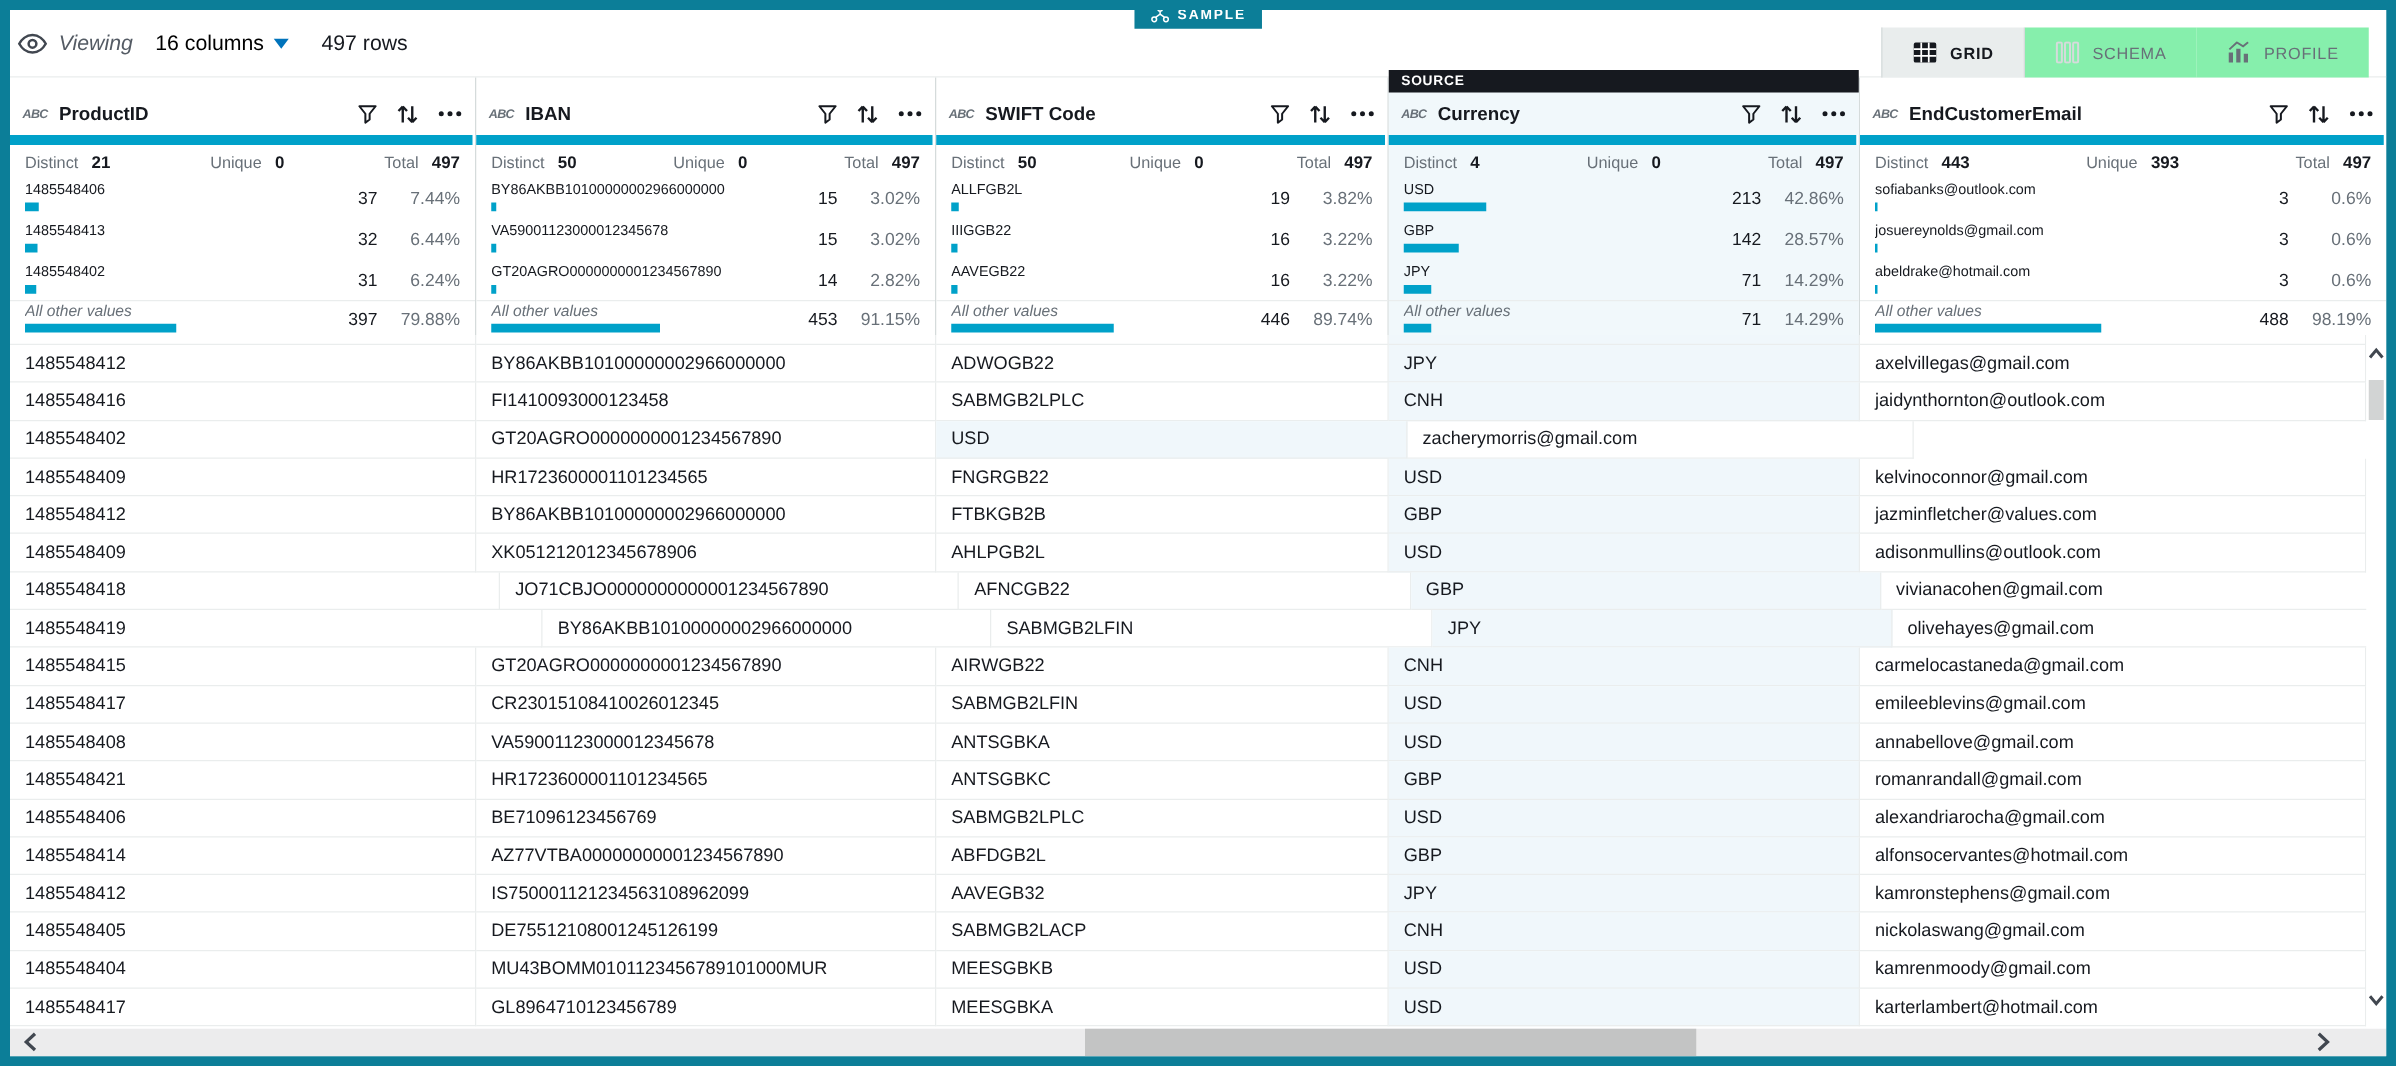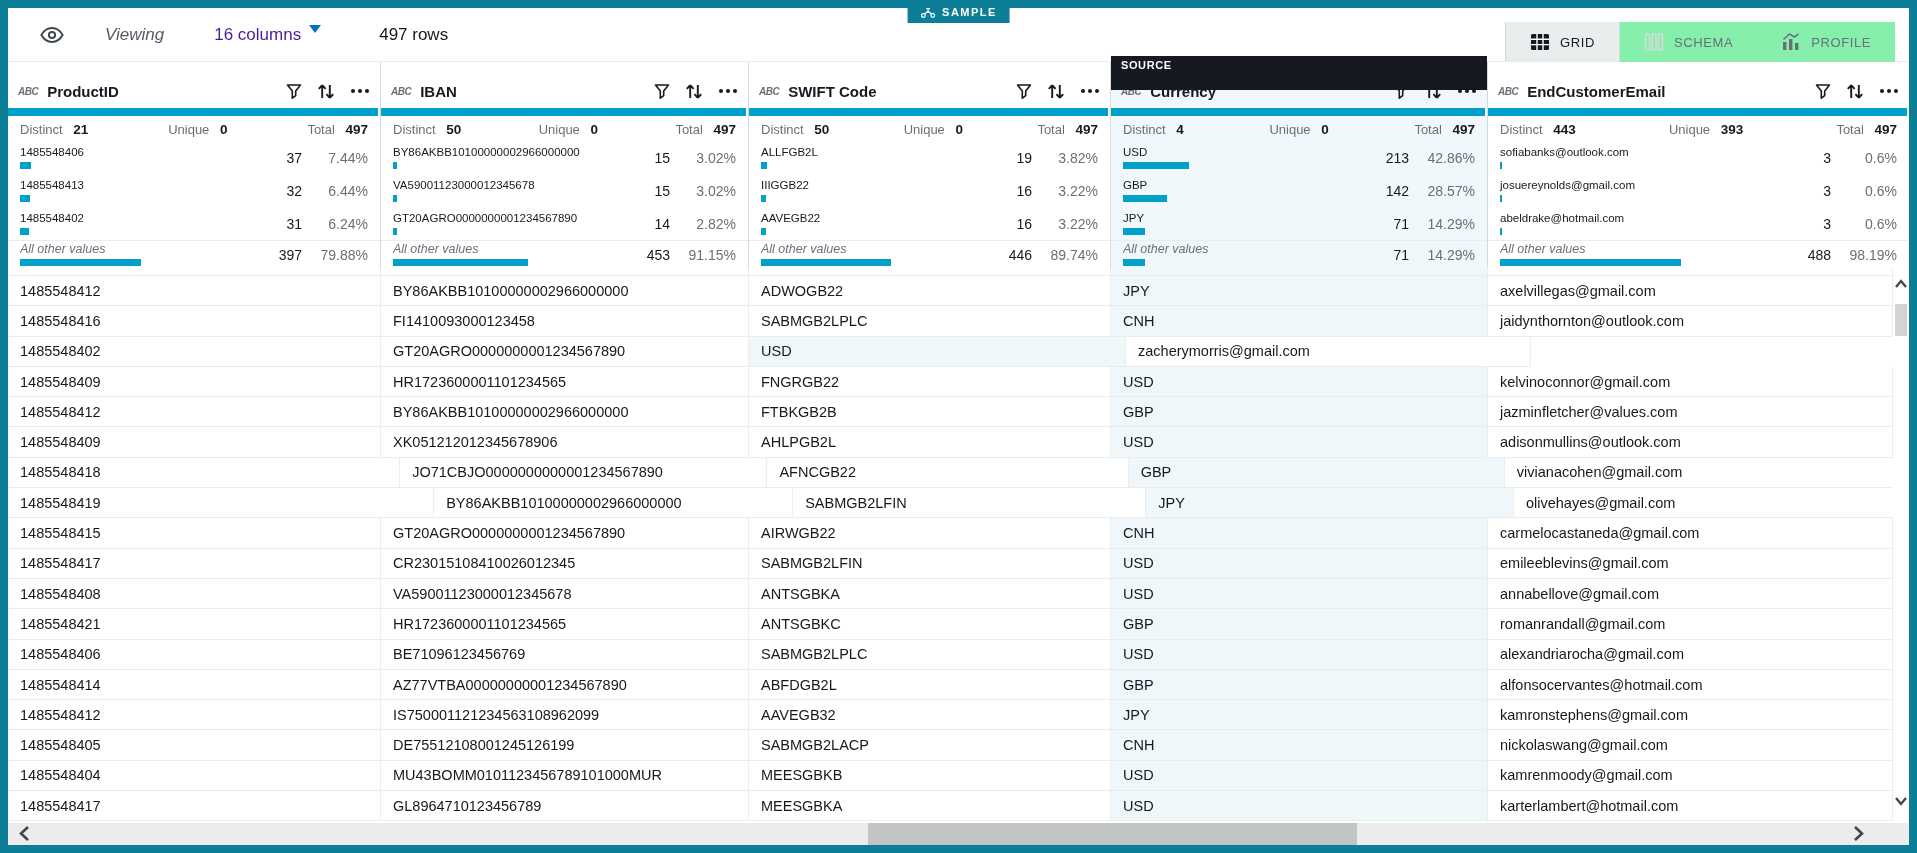--- a/index.html
+++ b/index.html
@@ -8,42 +8,42 @@
 
   .page { position:relative; width:1917px; height:853px; border:8px solid #0c7e98;
           background:#fff; display:flex; flex-direction:column; overflow:hidden; }
 
   
   .sample-badge { position:absolute; top:-8px; left:50%; transform:translateX(-50%);
     background:#0c7e98; color:#fff; height:23px; padding:0 13px; display:flex;
     align-items:center; gap:7px; font-size:11px; font-weight:bold; letter-spacing:1.5px; z-index:9; }
 
   
-  .toolbar { height:54px; flex:none; display:flex; align-items:center; padding-left:32px;
-    position:relative; border-bottom:1px solid #eaeded; background:#fff;gap:32px; }
+  .toolbar { height:54px; flex:none; display:flex; align-items:center; padding-left:6px;
+    position:relative; border-bottom:1px solid #eaeded; background:#fff; }
   .eye { margin-right:9px; display:flex; }
   .viewing { font-style:italic; font-size:17px; color:#545b64; margin-right:18px; }
-  .columns-link { display:flex; align-items:flex-start; gap:8px; color:#4c1d95; font-size:17px;
+  .columns-link { display:flex; align-items:center; gap:8px; color:#000000; font-size:17px;
     font-weight:500; cursor:pointer; margin-right:26px; }
   .caret-down { width:0; height:0; border-left:6px solid transparent; border-right:6px solid transparent;
     border-top:8px solid #0073bb; }
   .rows-count { font-size:17px; color:#16191f; }
 
   .tabs { position:absolute; right:14px; bottom:-1px; display:flex; height:40px; }
   .tab { display:flex; align-items:center; gap:10px; padding:0 24px; font-size:13px;
     letter-spacing:.6px; color:#687078; cursor:pointer; background:#86efac; }
   .tab.active { background:#e9eded; border-left:1px solid #d5dbdb; border-right:1px solid #d5dbdb;
-    color:#16191f; font-weight:normal; }
+    color:#16191f; font-weight:bold; }
 
   
   .cols-row { display:flex; flex:none; height:206px; background:#fff; }
   .col { position:relative; height:100%; border-right:1px solid #d5dbdb; }
   .col:last-child { border-right:none; }
   .col.hl-col .col-head, .col.hl-col .stats { background:#f1f8fb; }
-  .source-tag { position:absolute; top:-6px; left:0; right:0; height:34px; background:#16191f;
+  .source-tag { position:absolute; top:-6px; left:0; right:0; height:18px; background:#16191f;
     color:#fff; font-size:11px; font-weight:bold; letter-spacing:.6px; line-height:18px;
     padding-left:10px; z-index:3; }
   .col-head { height:46px; display:flex; align-items:center; padding:12px 10px 0 10px; }
   .abc { font-size:10px; font-weight:bold; color:#687078; letter-spacing:-.5px; margin-right:9px;font-style:italic; }
   .col-name { font-size:15px; font-weight:bold; color:#16191f; white-space:nowrap; overflow:hidden; }
   .head-icons { margin-left:auto; display:flex; align-items:center; gap:15px; }
   .head-icons svg { display:block; cursor:pointer; }
   .teal-bar { height:8px; background:#00a1c9; margin-right:2px; }
 
   .stats { height:152px; padding:1px 12px 0 12px; overflow:hidden; }

